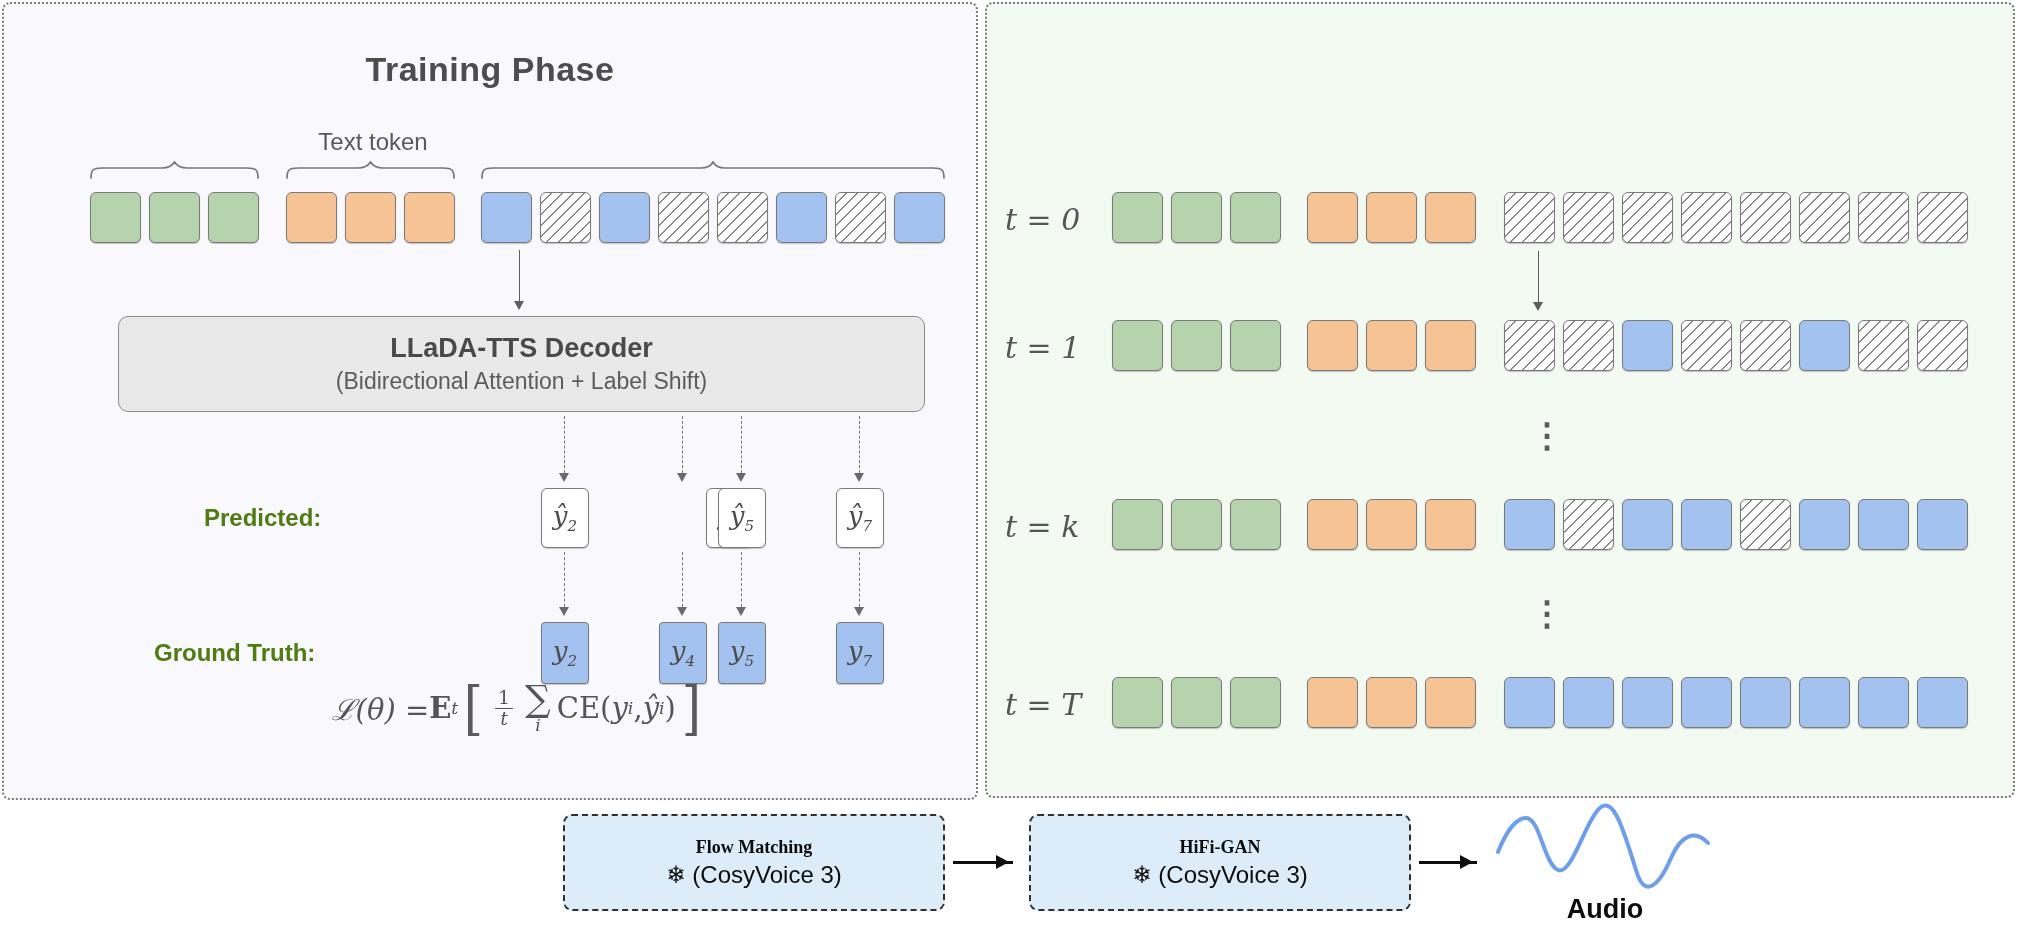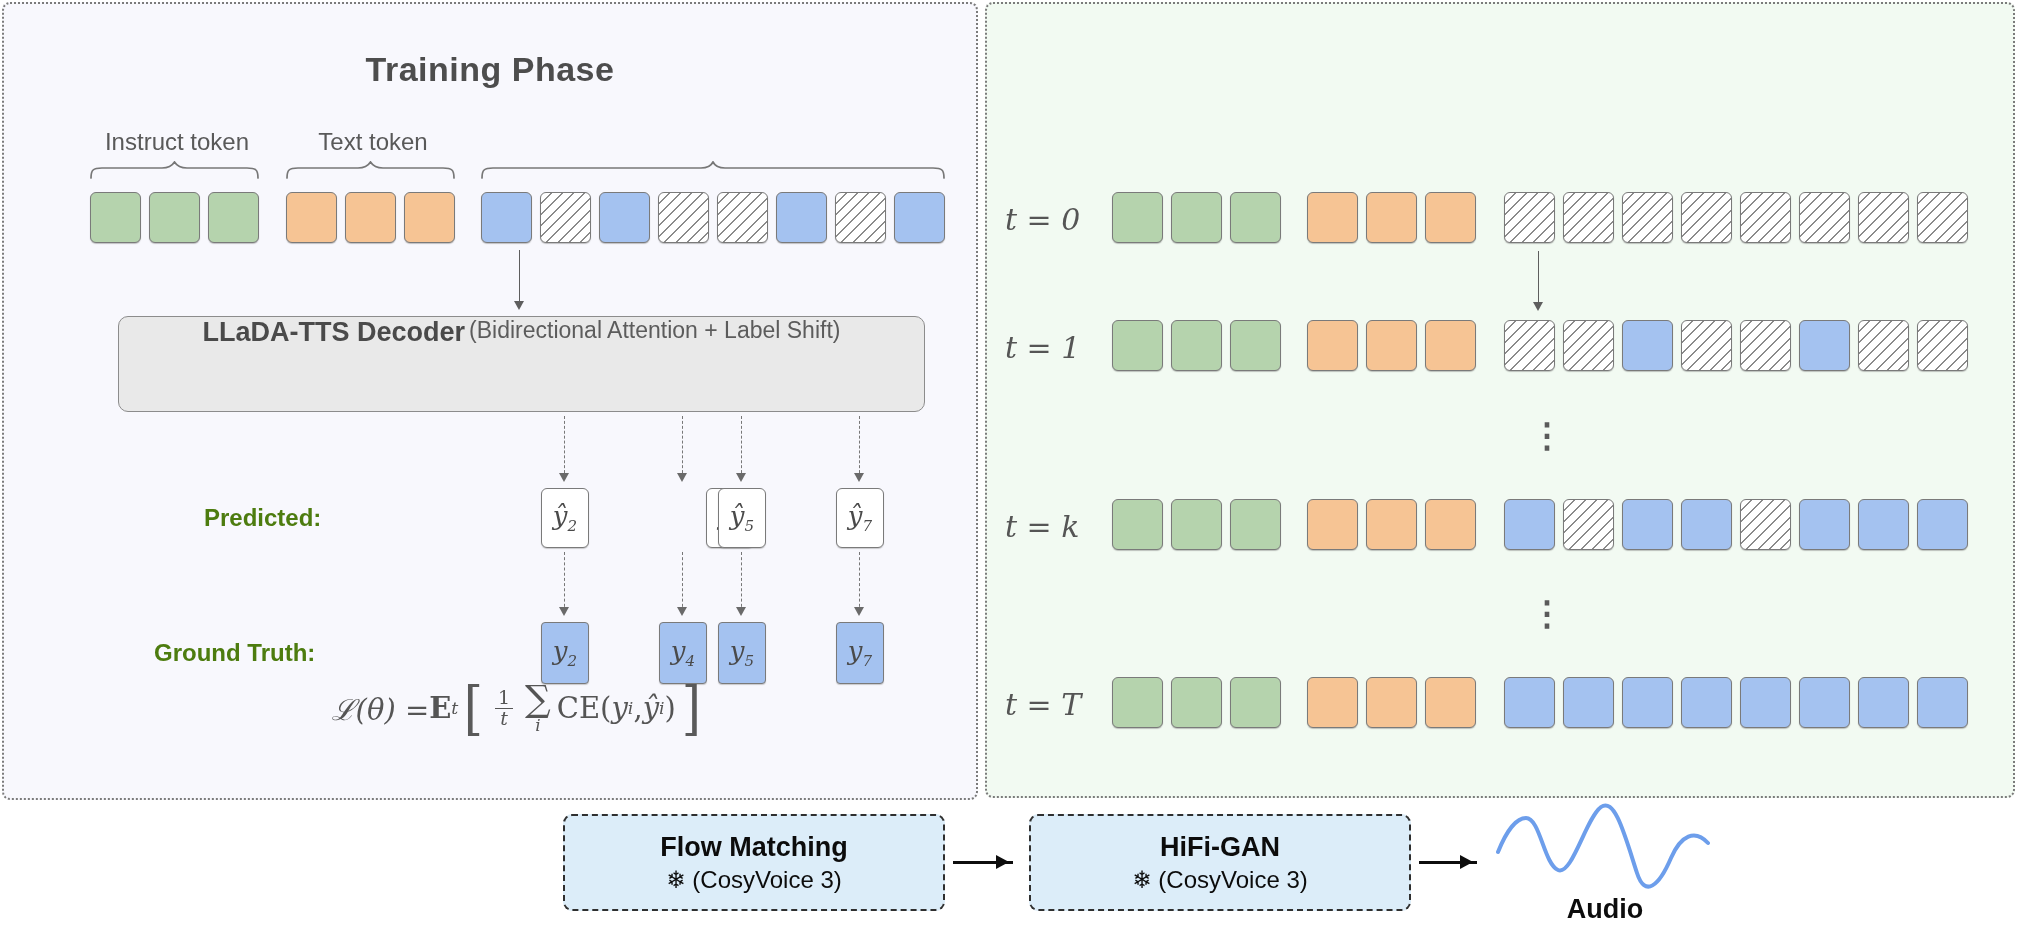--- a/index.html
+++ b/index.html
@@ -33,21 +33,21 @@
   .varrow::after{content:"";position:absolute;bottom:-9px;left:-6px;
     border:5px solid transparent;border-top:9px solid #5e5e5e;}
   .varrow.dashed{border-left:1.6px dashed #777;}
   .varrow.dashed::after{border-top-color:#6a6a6a;}
   .harrow{position:absolute;height:0;border-top:3px solid #0d0d0d;}
   .harrow::after{content:"";position:absolute;right:-3px;top:-9px;
     border:7.5px solid transparent;border-left:13px solid #0d0d0d;}
   
   .decoder{position:absolute;left:114px;top:312px;width:807px;height:96px;box-sizing:border-box;
     background:var(--decoder-bg);border:1.6px solid #8c8c8c;border-radius:10px;
-    display:flex;flex-direction:row;justify-content:center;gap:4px;}
+    display:flex;flex-direction:column;align-items:center;justify-content:center;gap:4px;}
   .decoder-title{font-size:27px;font-weight:700;color:#4a4a4a;}
   .decoder-sub{font-size:23px;color:#5c5c5c;}
   
   .side-label{position:absolute;font-size:24px;font-weight:700;color:#4d7c0f;}
   .pred-box{position:absolute;width:48px;height:60px;box-sizing:border-box;border:1.5px solid #7a7a7a;
     border-radius:6px;background:#ffffff;display:flex;align-items:center;justify-content:center;
     box-shadow:0 1px 1px rgba(90,90,90,.3);}
   .gt-box{position:absolute;width:48px;height:62px;box-sizing:border-box;border:1.5px solid #7a7a7a;
     border-radius:4px;background:var(--speech-token);display:flex;align-items:center;justify-content:center;
     box-shadow:0 1px 1px rgba(90,90,90,.3);}
@@ -72,38 +72,35 @@
   .sum .under{font-size:17px;font-style:italic;margin-top:2px;}
   
   .inf-label{position:absolute;left:18px;width:85px;font-size:30px;color:#555;
     font-family:"DejaVu Serif","Liberation Serif",serif;font-style:italic;}
   .vdots{position:absolute;font-size:34px;font-weight:700;color:#5a5a5a;line-height:1;
     font-family:"DejaVu Serif","Liberation Serif",serif;}
   
   .module{position:absolute;top:814px;width:382px;height:97px;box-sizing:border-box;
     background:var(--module-bg);border:2.4px dashed #2f2f2f;border-radius:9px;
     display:flex;flex-direction:column;align-items:center;justify-content:center;gap:3px;color:#0c0c0c;}
-  .module-title{font-size:27px;font-weight:700;}
+  .module-title{font-size:18px;font-weight:700;font-family:Liberation Serif, serif;}
   .module-sub{font-size:24px;}
   .snow{font-size:24px;margin-right:6px;}
   .audio-label{position:absolute;left:1500px;top:894px;width:210px;text-align:center;
     font-size:27px;font-weight:700;color:#0c0c0c;}
   .wave{position:absolute;left:1494px;top:788px;}
 </style>
 </head>
 <body>
 
 <div class="canvas">
 
   <div class="panel panel-left">
     <div class="panel-title">Training Phase</div>
 
-    <div class="group-label" style="left:38px;width:270px;">
-      <span>Instruct token</span>
-    </div>
     <div class="group-label" style="left:234px;width:270px;">
       <span>Text token</span>
     </div>
 
     <div class="brace" style="left:86px;">
       <svg width="169" height="18" viewBox="0 0 169 18">
           <path d="M1,17 C1,9 3,7 12,7 L72,7 C79,7 82,5 84.5,1 C87,5 90,7 97,7 L157,7 C166,7 168,9 168,17" fill="none" stroke="#777" stroke-width="1.7" stroke-linecap="round"></path>
         </svg>
     </div>
     <div class="brace" style="left:282px;">

